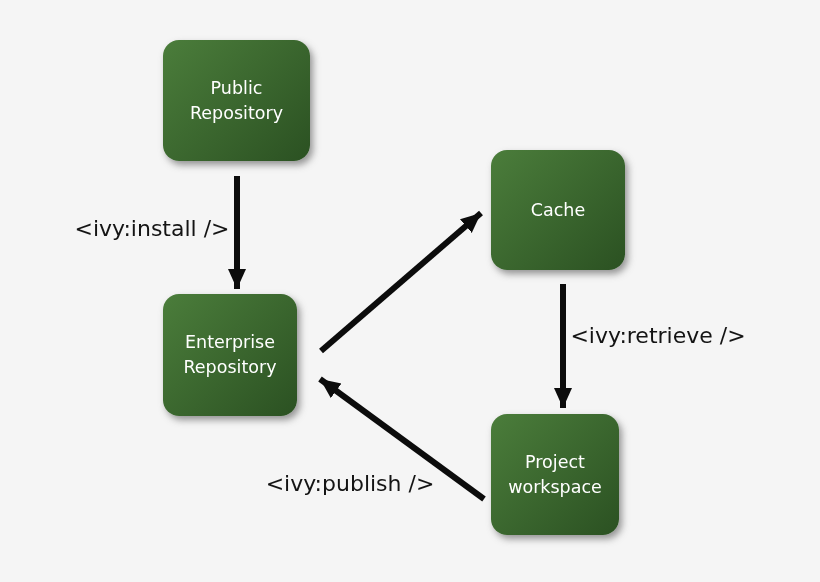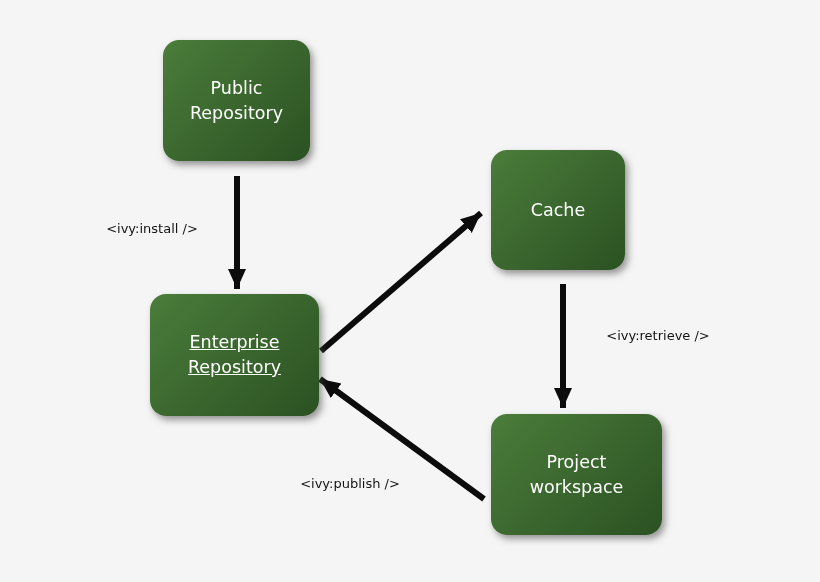--- a/index.html
+++ b/index.html
@@ -34,29 +34,29 @@
     font-size: 17.5px;
     line-height: 1.42;
     text-align: center;
   }
   .node .node-label {
     display: block;
     width: 132px;
   }
   .node-public     { left: 163px; top: 40px;  width: 147px; height: 121px; }
   .node-cache      { left: 491px; top: 150px; width: 134px; height: 120px; }
-  .node-enterprise { left: 150px; top: 294px; width: 169px; height: 122px; text-decoration: underline; }
-  .node-project    { left: 491px; top: 414px; width: 171px; height: 121px; }
+  .node-enterprise { left: 163px; top: 294px; width: 134px; height: 122px; }
+  .node-project    { left: 491px; top: 414px; width: 128px; height: 121px; }
 
   .edge-label {
     position: absolute;
     transform: translate(-50%, -50%);
     white-space: nowrap;
     color: var(--label-color, #141414);
-    font-size: 13px;
+    font-size: 22px;
   }
   .label-install  { left: 152px; top: 228px; }
   .label-resolve  { left: 356px; top: 238px; }
   .label-retrieve { left: 658px; top: 335px; }
   .label-publish  { left: 350px; top: 483px; }
 </style>
 </head>
 <body>
 
 <div class="canvas">

